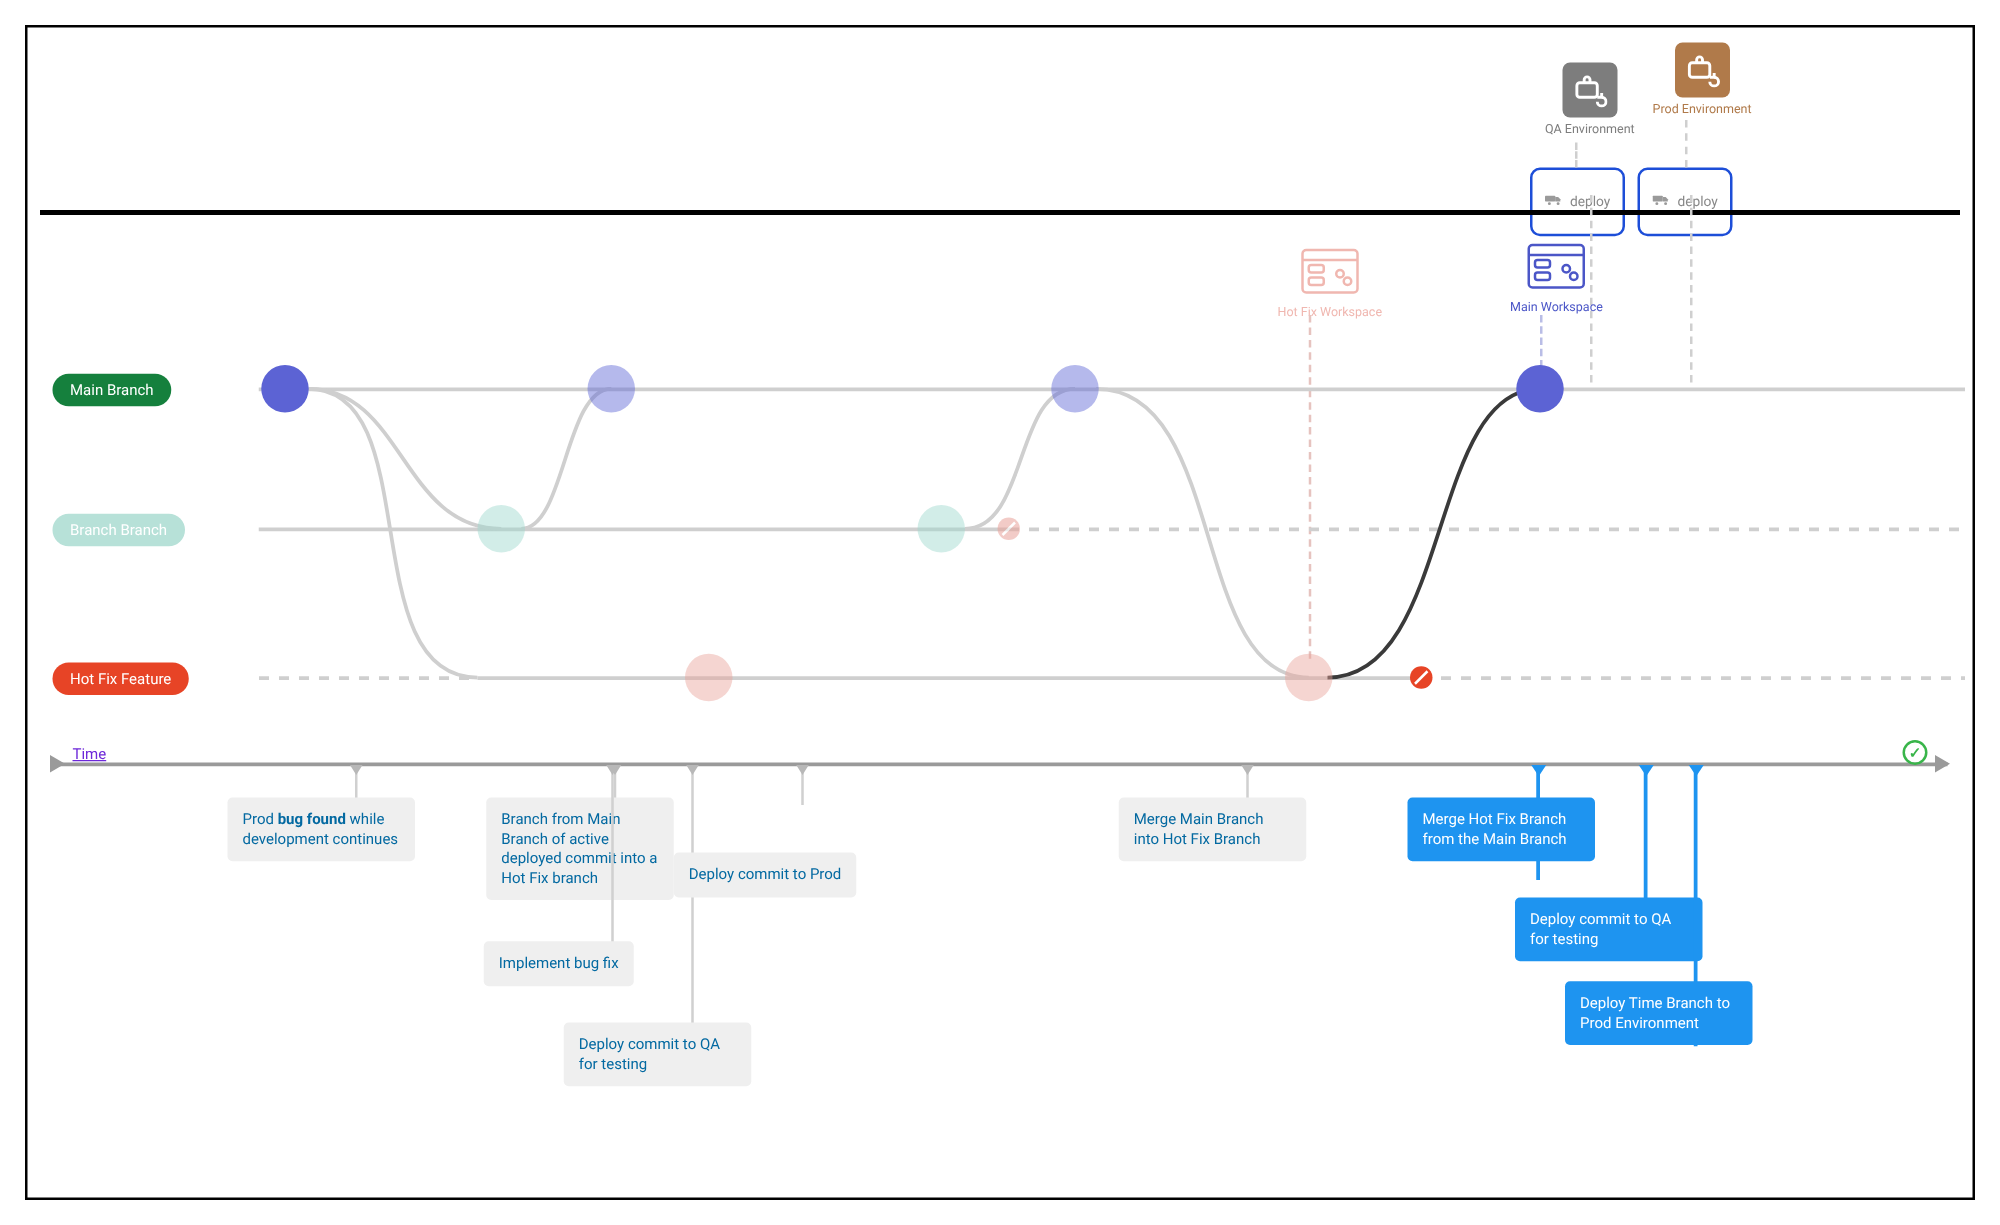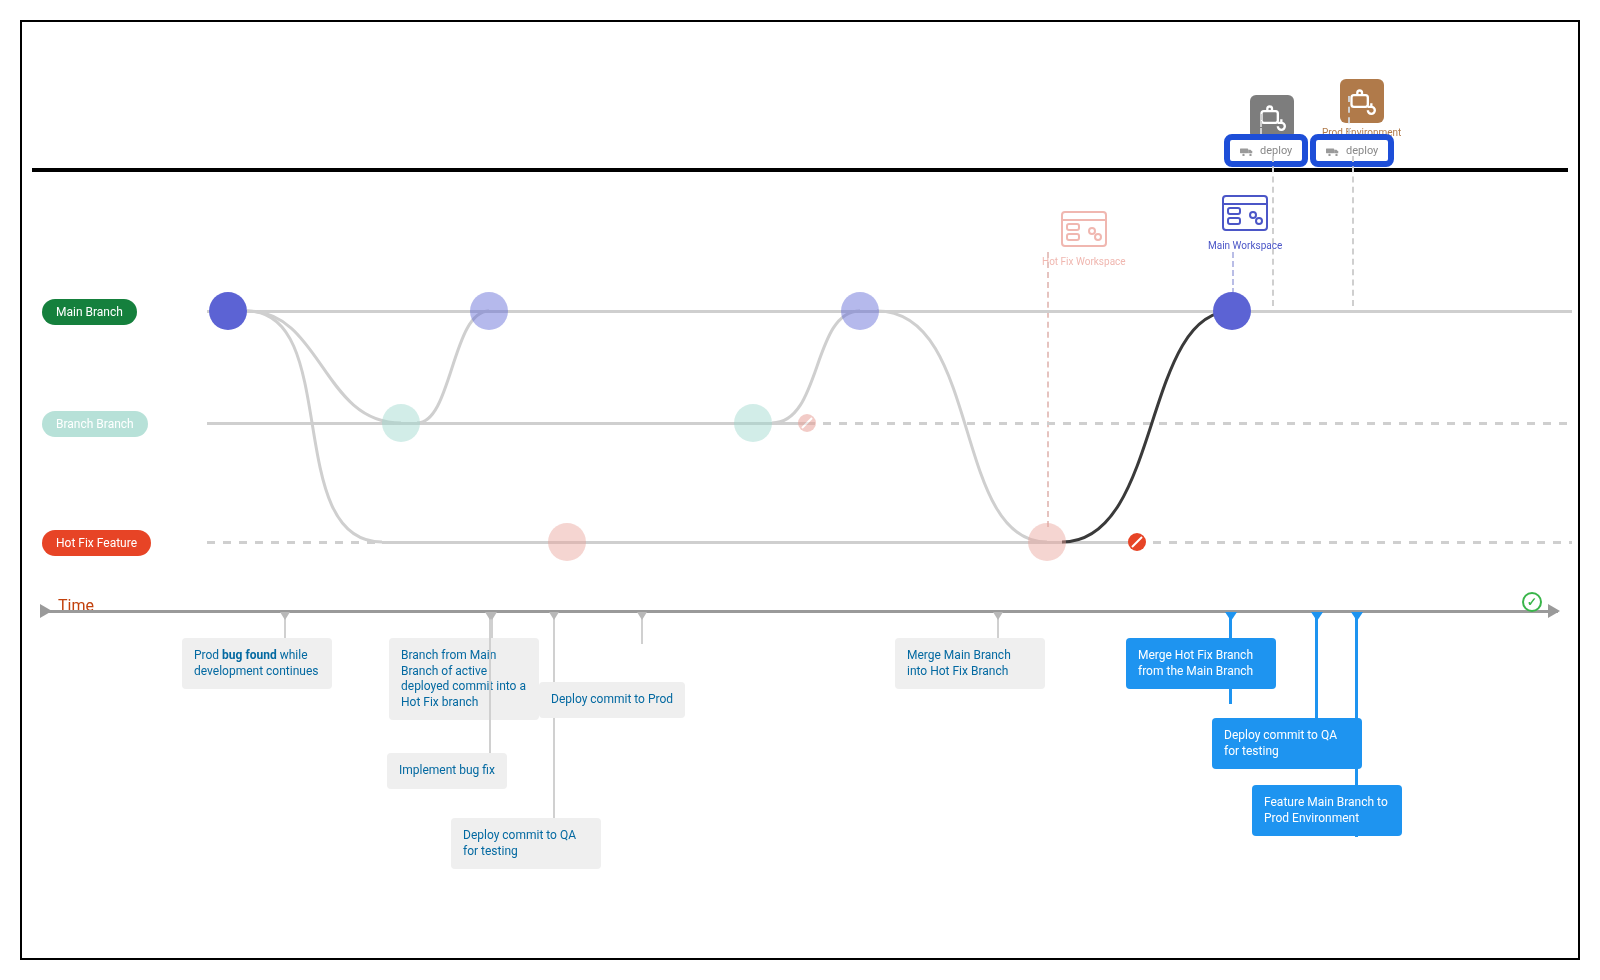--- a/index.html
+++ b/index.html
@@ -13,45 +13,44 @@
   width: 1560px;
   height: 940px;
   position: relative;
   overflow: hidden;
 }
 
 
 .env-block {
   position: absolute;
   text-align: center;
-  margin-top: 45px;
 }
 .env-icon {
   width: 44px;
   height: 44px;
   border-radius: 6px;
   margin: 0 auto 4px;
   display: flex;
   align-items: center;
   justify-content: center;
 }
 .env-label {
   font-size: 10px;
   color: inherit;
 }
 
 .deploy-badge {
   position: absolute;
-  border: 6px solid #1d4ed8;
+  border: 2px solid #1d4ed8;
   border-radius: 8px;
-  padding: 4px 10px;
+  padding: 19px 10px;
   font-size: 11px;
   color: #888;
   display: flex;
-  align-items: flex-end;
+  align-items: flex-start;
   gap: 6px;
   background: #fff;
 }
 .truck-icon {
   width: 14px;
   height: 10px;
 }
 
 .black-divider {
   position: absolute;
@@ -148,22 +147,22 @@
   top: -6px;
   width: 0; height: 0;
   border-top: 7px solid transparent;
   border-bottom: 7px solid transparent;
   border-left: 12px solid #9a9a9a;
 }
 .time-label {
   position: absolute;
   left: 36px;
   top: 574px;
-  font-size: 16px;
-  color: #c2410c;
+  font-size: 12px;
+  color: #6d28d9;
   text-decoration: underline;
 }
 .check-badge {
   position: absolute;
   right: 36px;
   top: 570px;
   width: 20px;
   height: 20px;
   border-radius: 50%;
   border: 2px solid #39b54a;
@@ -273,21 +272,21 @@
     <span>deploy</span>
   </div>
 
   <div class="black-divider"></div>
 
   <div class="vdashed" style="left:1238px; top:92px; height:20px;"></div>
   <div class="vdashed" style="left:1326px; top:74px; height:38px;"></div>
   <div class="vdashed" style="left:1250px; top:134px; height:150px;"></div>
   <div class="vdashed" style="left:1330px; top:134px; height:150px;"></div>
 
-  <div class="workspace" style="top:188px; left:1000px; color:#f0b7b0;margin-left:20px;">
+  <div class="workspace" style="top:176px; left:1000px; color:#f0b7b0;">
     <svg class="workspace-icon" viewBox="0 0 48 40" fill="none" stroke="#f0b7b0" stroke-width="2">
       <rect x="2" y="2" width="44" height="34" rx="3"></rect>
       <line x1="2" y1="10" x2="46" y2="10"></line>
       <rect x="7" y="14" width="12" height="6" rx="2"></rect>
       <rect x="7" y="24" width="12" height="6" rx="2"></rect>
       <circle cx="32" cy="21" r="3"></circle>
         <circle cx="38" cy="27" r="3"></circle>
     </svg>
     <div>Hot Fix Workspace</div>
   </div>
@@ -396,16 +395,16 @@
         <div class="pointer"></div>
       </div>
       <div class="note active" style="left: 1104px; top: 616px;">Merge Hot Fix Branch from the Main Branch</div>
       <div class="leader active" style="left: 1293px; top: 591px; height: 139px;">
         <div class="pointer"></div>
       </div>
       <div class="note active" style="left: 1190px; top: 696px;">Deploy commit to QA for testing</div>
       <div class="leader active" style="left: 1333px; top: 591px; height: 224px;">
         <div class="pointer"></div>
       </div>
-      <div class="note active" style="left: 1230px; top: 763px;">Feature Main Branch to Prod Environment</div>
+      <div class="note active" style="left: 1230px; top: 763px;">Deploy Time Branch to Prod Environment</div>
     </div>
 
 </div>
 
 </body></html>

